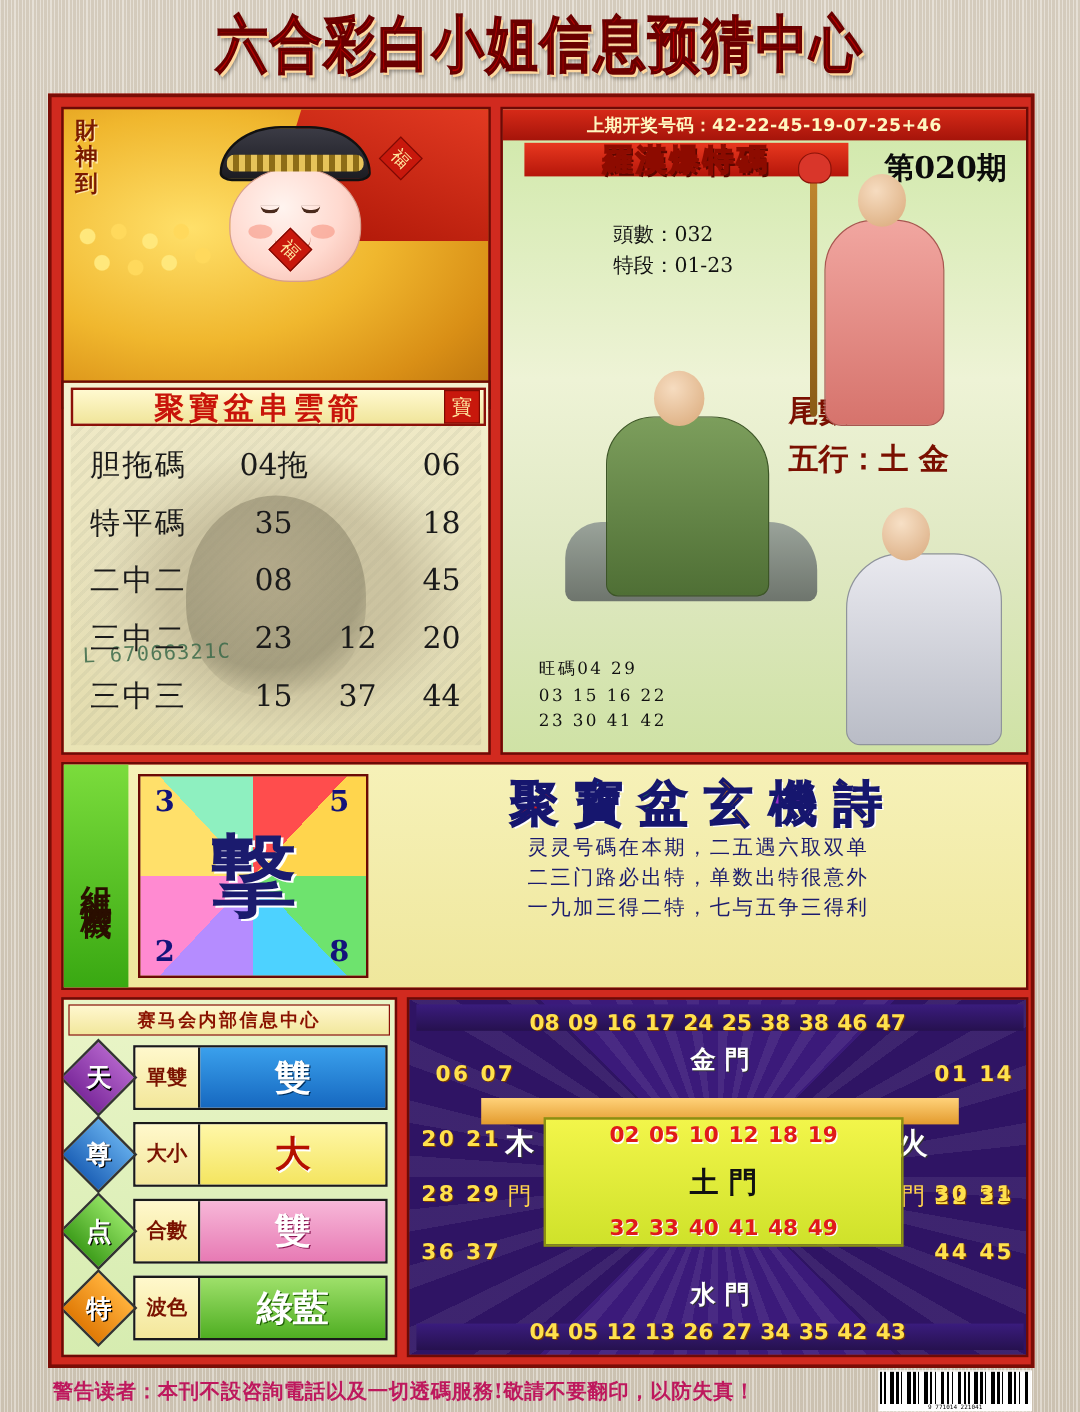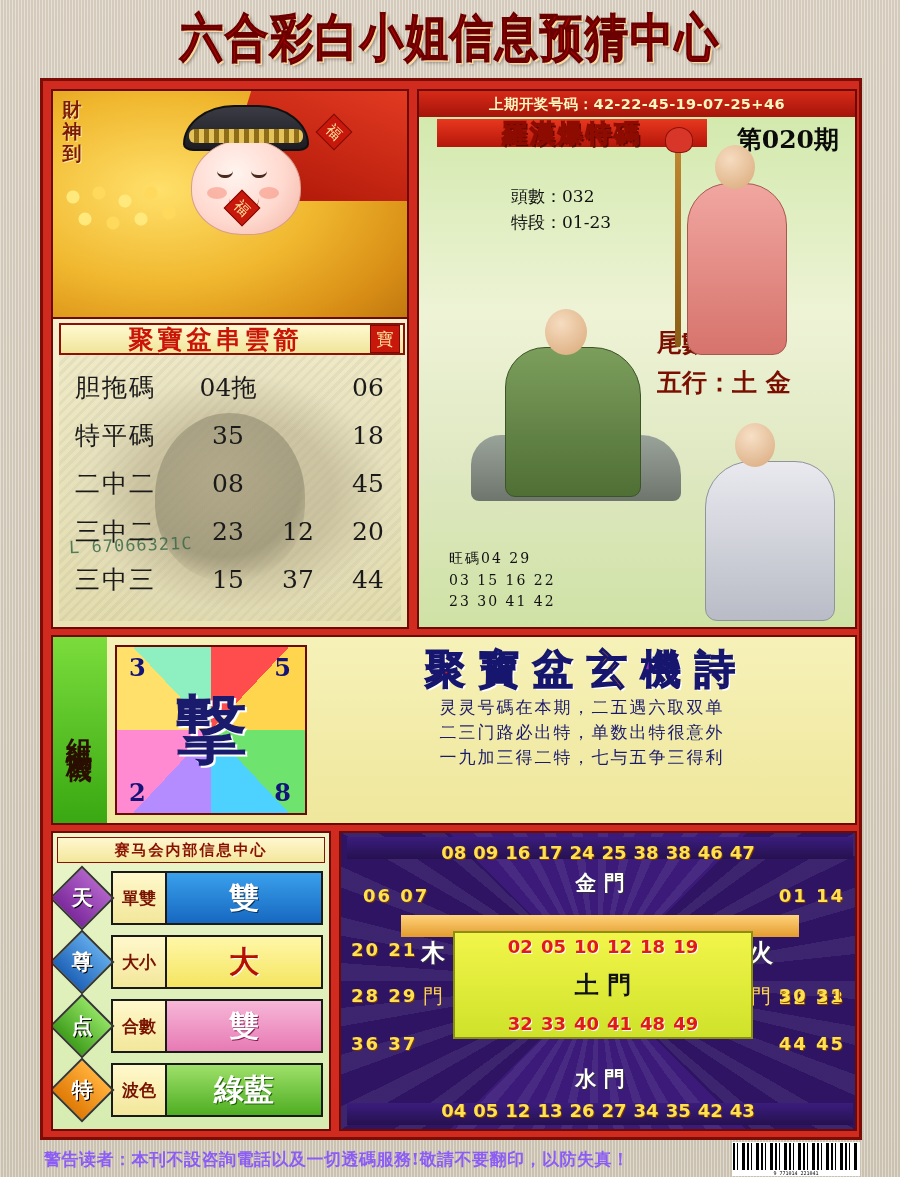--- a/index.html
+++ b/index.html
@@ -410,21 +410,21 @@
     position:absolute; left:6px; width:506px; height:22px;
     background:linear-gradient(#3a1c7d,#26114f);
   }
 
   
   .footer {
     position:absolute; left:40px; top:1142px; width:822px; height:34px;
     display:flex; align-items:center;
   }
   .footer .warn {
-    font-family:"DejaVu Serif", serif; font-size:17px; color:#8b5cf6; font-weight:bold;
+    font-family:"DejaVu Serif", serif; font-size:17px; color:#be185d; font-weight:bold;
     letter-spacing:.5px; padding-left:4px;
   }
   .barcode {
     position:absolute; right:2px; top:0px; width:128px; height:34px;
     background:
       repeating-linear-gradient(90deg,#000 0 2px, #fff 2px 4px, #000 4px 5px, #fff 5px 9px, #000 9px 12px, #fff 12px 14px);
     border:1px solid #fff;
   }
   .barcode .bn {
     position:absolute; left:0; bottom:-1px; width:100%; text-align:center;

